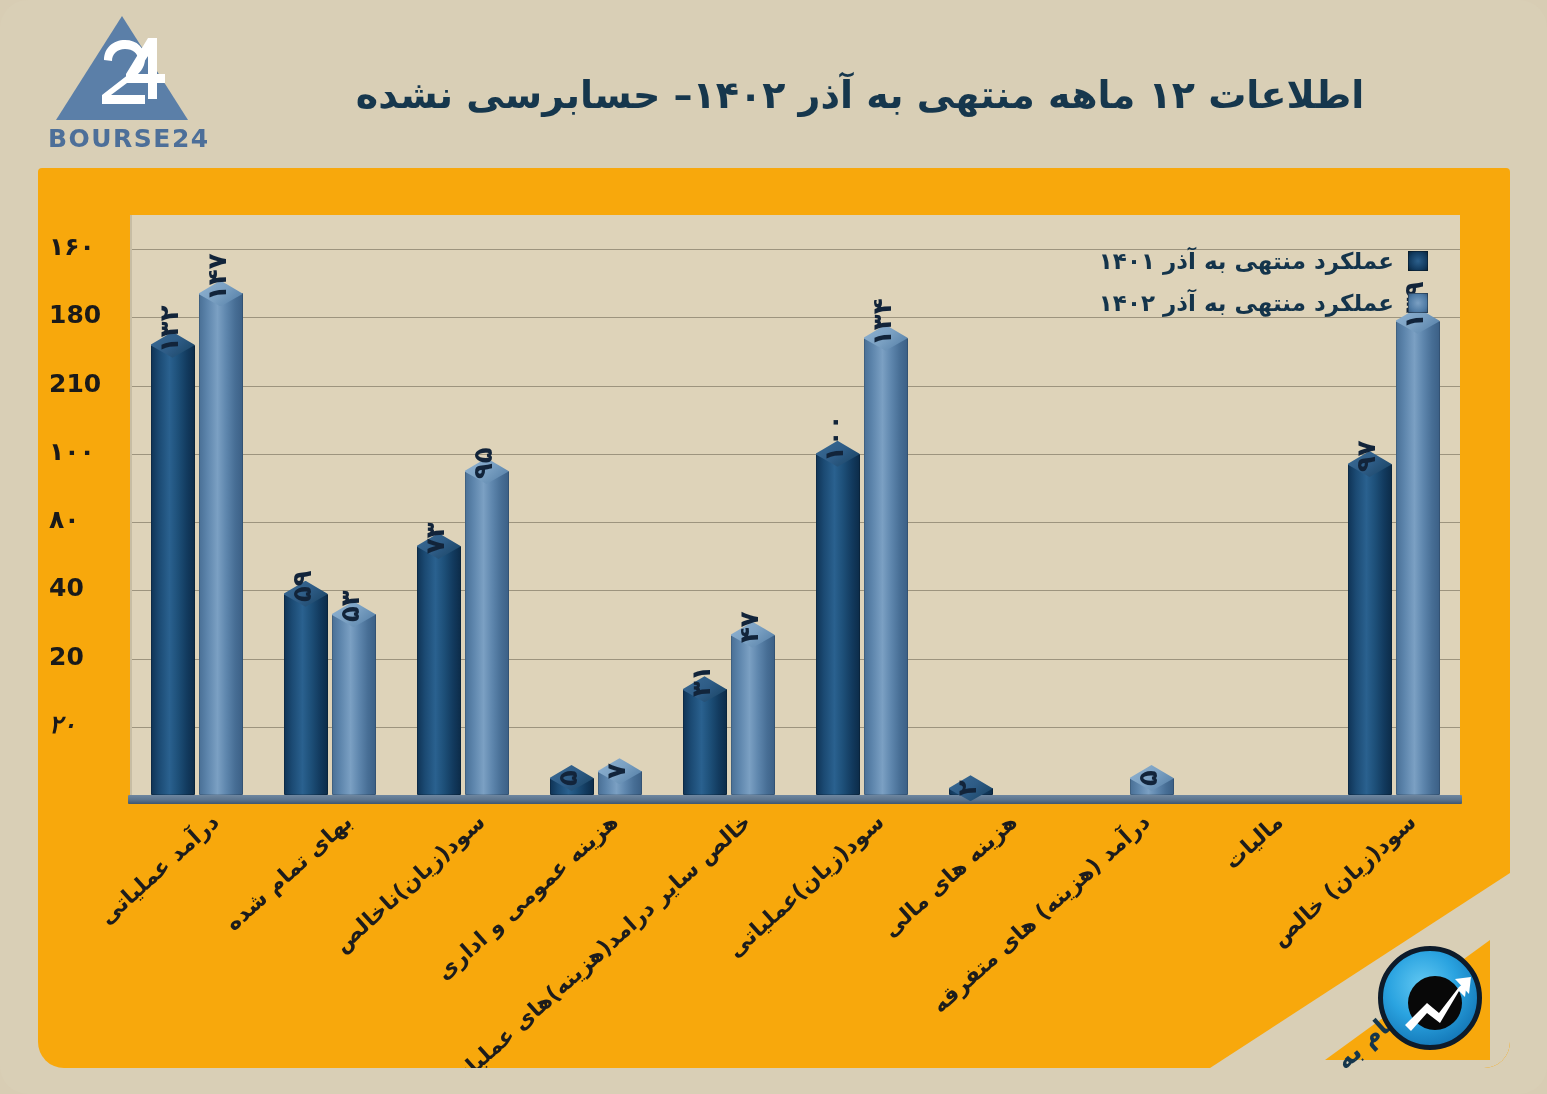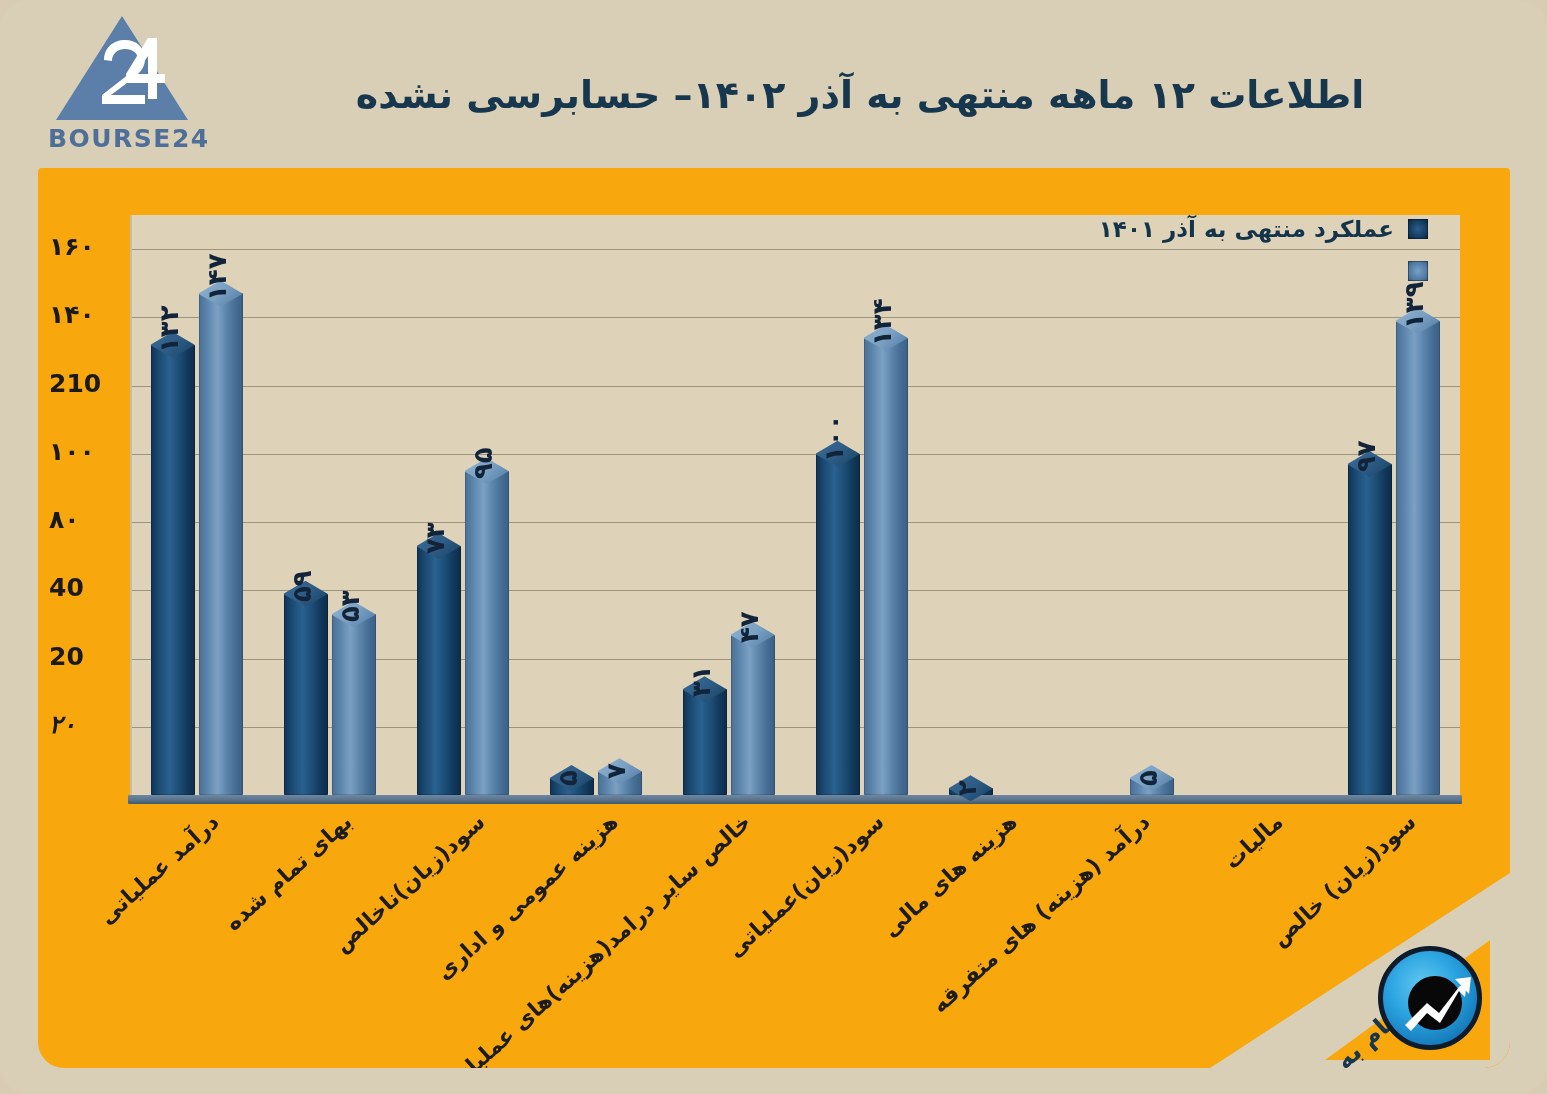--- a/index.html
+++ b/index.html
@@ -178,21 +178,21 @@
     color: #1c1c1c;
     transform-origin: right top;
     transform: rotate(-42deg);
     direction: rtl;
     text-align: right;
   }
 
   
   .legend {
     position: absolute;
-    top: 40px;
+    top: 72px;
     right: 82px;
     width: 330px;
     direction: rtl;
     margin-left: 45px;
   }
   .legend-row {
     display: flex;
     align-items: center;
     justify-content: flex-start;
     gap: 14px;
@@ -282,21 +282,21 @@
         <div class="gridline" style="top: 238.824px;"></div>
         <div class="gridline" style="top: 307.059px;"></div>
         <div class="gridline" style="top: 375.294px;"></div>
         <div class="gridline" style="top: 443.529px;"></div>
         <div class="gridline" style="top: 511.765px;"></div>
       </div>
     <div class="axis-baseline"></div>
 
     <div id="yticks">
         <div class="ytick" style="top: 64.1176px;">۱۶۰</div>
-        <div class="ytick" style="top: 132.353px;">۱۴۰</div>
+        <div class="ytick" style="top: 132.353px;">180</div>
         <div class="ytick" style="top: 200.588px;">210</div>
         <div class="ytick" style="top: 268.824px;">۱۰۰</div>
         <div class="ytick" style="top: 337.059px;">۸۰</div>
         <div class="ytick" style="top: 405.294px;">40</div>
         <div class="ytick" style="top: 473.529px;">20</div>
         <div class="ytick" style="top: 541.765px; font-style: italic;">۲۰</div>
       </div>
     <div id="bars">
         <div class="bar s1" style="left: 112.5px; width: 44px; height: 450.353px; bottom: 273px;">
           <div class="cap"></div>
@@ -376,20 +376,21 @@
         <div class="xlabel" style="left: 1165.5px; width: 200px; top: 641px;">سود(زیان) خالص</div>
       </div>
 
     <div class="legend" id="legend">
         <div class="legend-row">
           <span class="legend-swatch s1"></span>
           <span class="legend-label">عملکرد منتهی به آذر ۱۴۰۱</span>
         </div>
         <div class="legend-row">
           <span class="legend-swatch s2"></span>
+          <span class="legend-label">عملکرد منتهی به آذر ۱۴۰۲</span>
         </div>
       </div>
 
     <div class="corner">
       <div class="corner-tri"></div>
     </div>
     <div class="unit-note">ارقام به میلیارد تومان</div>
     <div class="badge">
       <svg viewBox="0 0 104 104" width="104" height="104">
         <circle cx="52" cy="52" r="27" fill="#080808"></circle>

